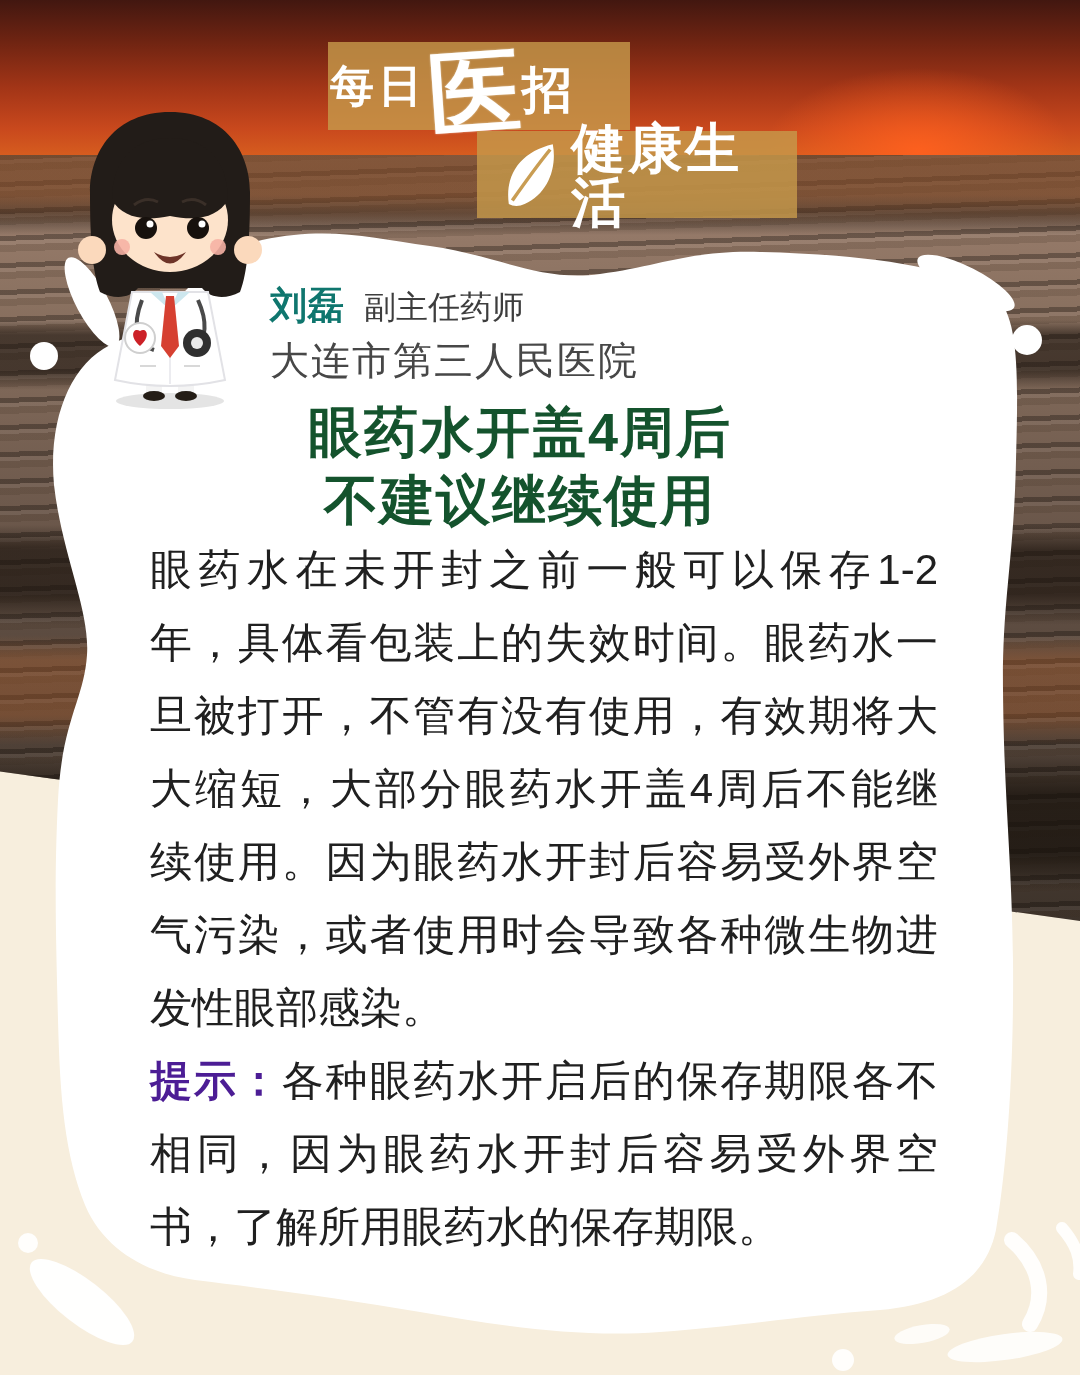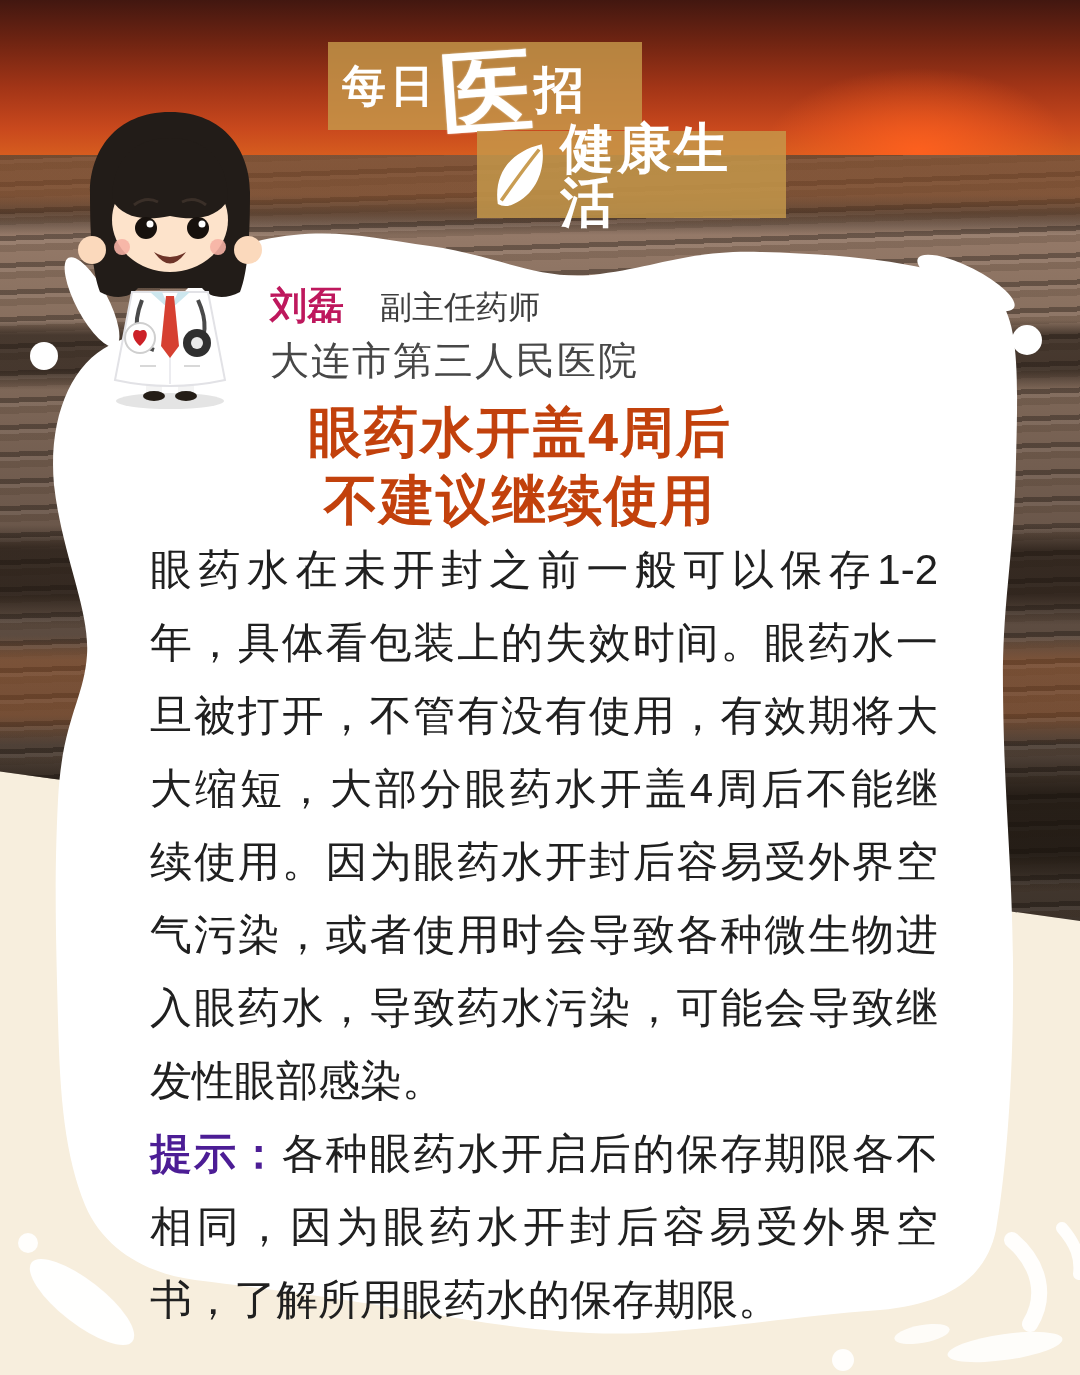--- a/index.html
+++ b/index.html
@@ -29,41 +29,41 @@
       linear-gradient(180deg, rgba(0,0,0,0) 480px, rgba(200,105,45,.30) 505px 560px, rgba(0,0,0,0) 590px),
       linear-gradient(180deg, rgba(0,0,0,0) 600px, rgba(24,18,12,.7) 640px 700px, rgba(0,0,0,0) 735px),
       repeating-linear-gradient(178deg, rgba(15,10,6,.32) 0 5px, rgba(255,255,255,.05) 5px 9px, rgba(60,44,30,.18) 9px 16px, rgba(0,0,0,0) 16px 27px),
       linear-gradient(180deg,#a08271 0%,#8b7261 18%,#6d594c 45%,#53443a 70%,#3c322a 100%);
   }
   
   .logo-box{
     position:absolute;background:rgba(198,152,74,.82);
     display:flex;align-items:center;color:#fff;
   }
-  #logo-box1{left:328px;top:42px;width:300px;height:88px;padding-left:14px;}
-  #logo-box2{left:477px;top:131px;width:297px;height:87px;padding-left:12px;justify-content:space-between;}
+  #logo-box1{left:328px;top:42px;width:300px;height:88px;padding-left:2px;}
+  #logo-box2{left:477px;top:131px;width:297px;height:87px;padding-left:23px;justify-content:space-between;}
   .logo-t1{font-size:44px;font-weight:700;letter-spacing:4px;line-height:1;}
   .logo-med{font-size:92px;font-weight:700;line-height:1;margin:0 2px;transform:rotate(-4deg) translateY(7px);text-shadow:0 0 2px rgba(255,255,255,.6);}
   .logo-t2{font-size:50px;font-weight:700;line-height:1;transform:translateY(4px);}
   .logo-life{font-size:54px;font-weight:700;letter-spacing:3px;line-height:1;margin-left:8px;}
   
   #blob-svg{position:absolute;left:0;top:0;}
   
   #doctor{position:absolute;left:70px;top:100px;}
   
   #author{
     position:absolute;left:270px;top:286px;width:560px;color:#3d3d3d;
     font-family:"Liberation Serif","DejaVu Serif",serif;
   }
   #author .row1{font-size:32px;line-height:40px;}
-  #author .name{font-size:37px;font-weight:700;color:#be185d;margin-right:28px;}
+  #author .name{font-size:37px;font-weight:700;color:#0f766e;margin-right:12px;}
   #author .row2{font-size:39px;line-height:40px;margin-top:14px;letter-spacing:2px;color:#474747;}
   #headline{
     position:absolute;left:120px;top:398px;width:800px;text-align:center;
-    font-size:54px;font-weight:700;color:#c2410c;line-height:68px;letter-spacing:2px;
+    font-size:54px;font-weight:700;color:#14532d;line-height:68px;letter-spacing:2px;
   }
   #article{
     position:absolute;left:150px;top:533px;width:788px;
     font-size:42px;line-height:73px;color:#202020;
   }
   #article .ln{text-align:justify;text-align-last:justify;height:73px;}
   #article .ln.short{text-align-last:left;}
   #article .tip-label{font-weight:700;color:#4c1d95;}
 </style>
 </head>
@@ -176,20 +176,19 @@
     <div>不建议继续使用</div>
   </div>
 
   <div id="article">
     <div class="ln">眼药水在未开封之前一般可以保存1-2</div>
     <div class="ln">年，具体看包装上的失效时间。眼药水一</div>
     <div class="ln">旦被打开，不管有没有使用，有效期将大</div>
     <div class="ln">大缩短，大部分眼药水开盖4周后不能继</div>
     <div class="ln">续使用。因为眼药水开封后容易受外界空</div>
     <div class="ln">气污染，或者使用时会导致各种微生物进</div>
-    <div class="ln">入眼药水，导致药水污染，可能会导致继</div>
     <div class="ln short">发性眼部感染。</div>
     <div class="ln"><span class="tip-label">提示：</span><span>各种眼药水开启后的保存期限各不</span></div>
     <div class="ln">相同，因为眼药水开封后容易受外界空</div>
     <div class="ln short">书，了解所用眼药水的保存期限。</div>
   </div>
 
 </div>
 
 </body></html>

